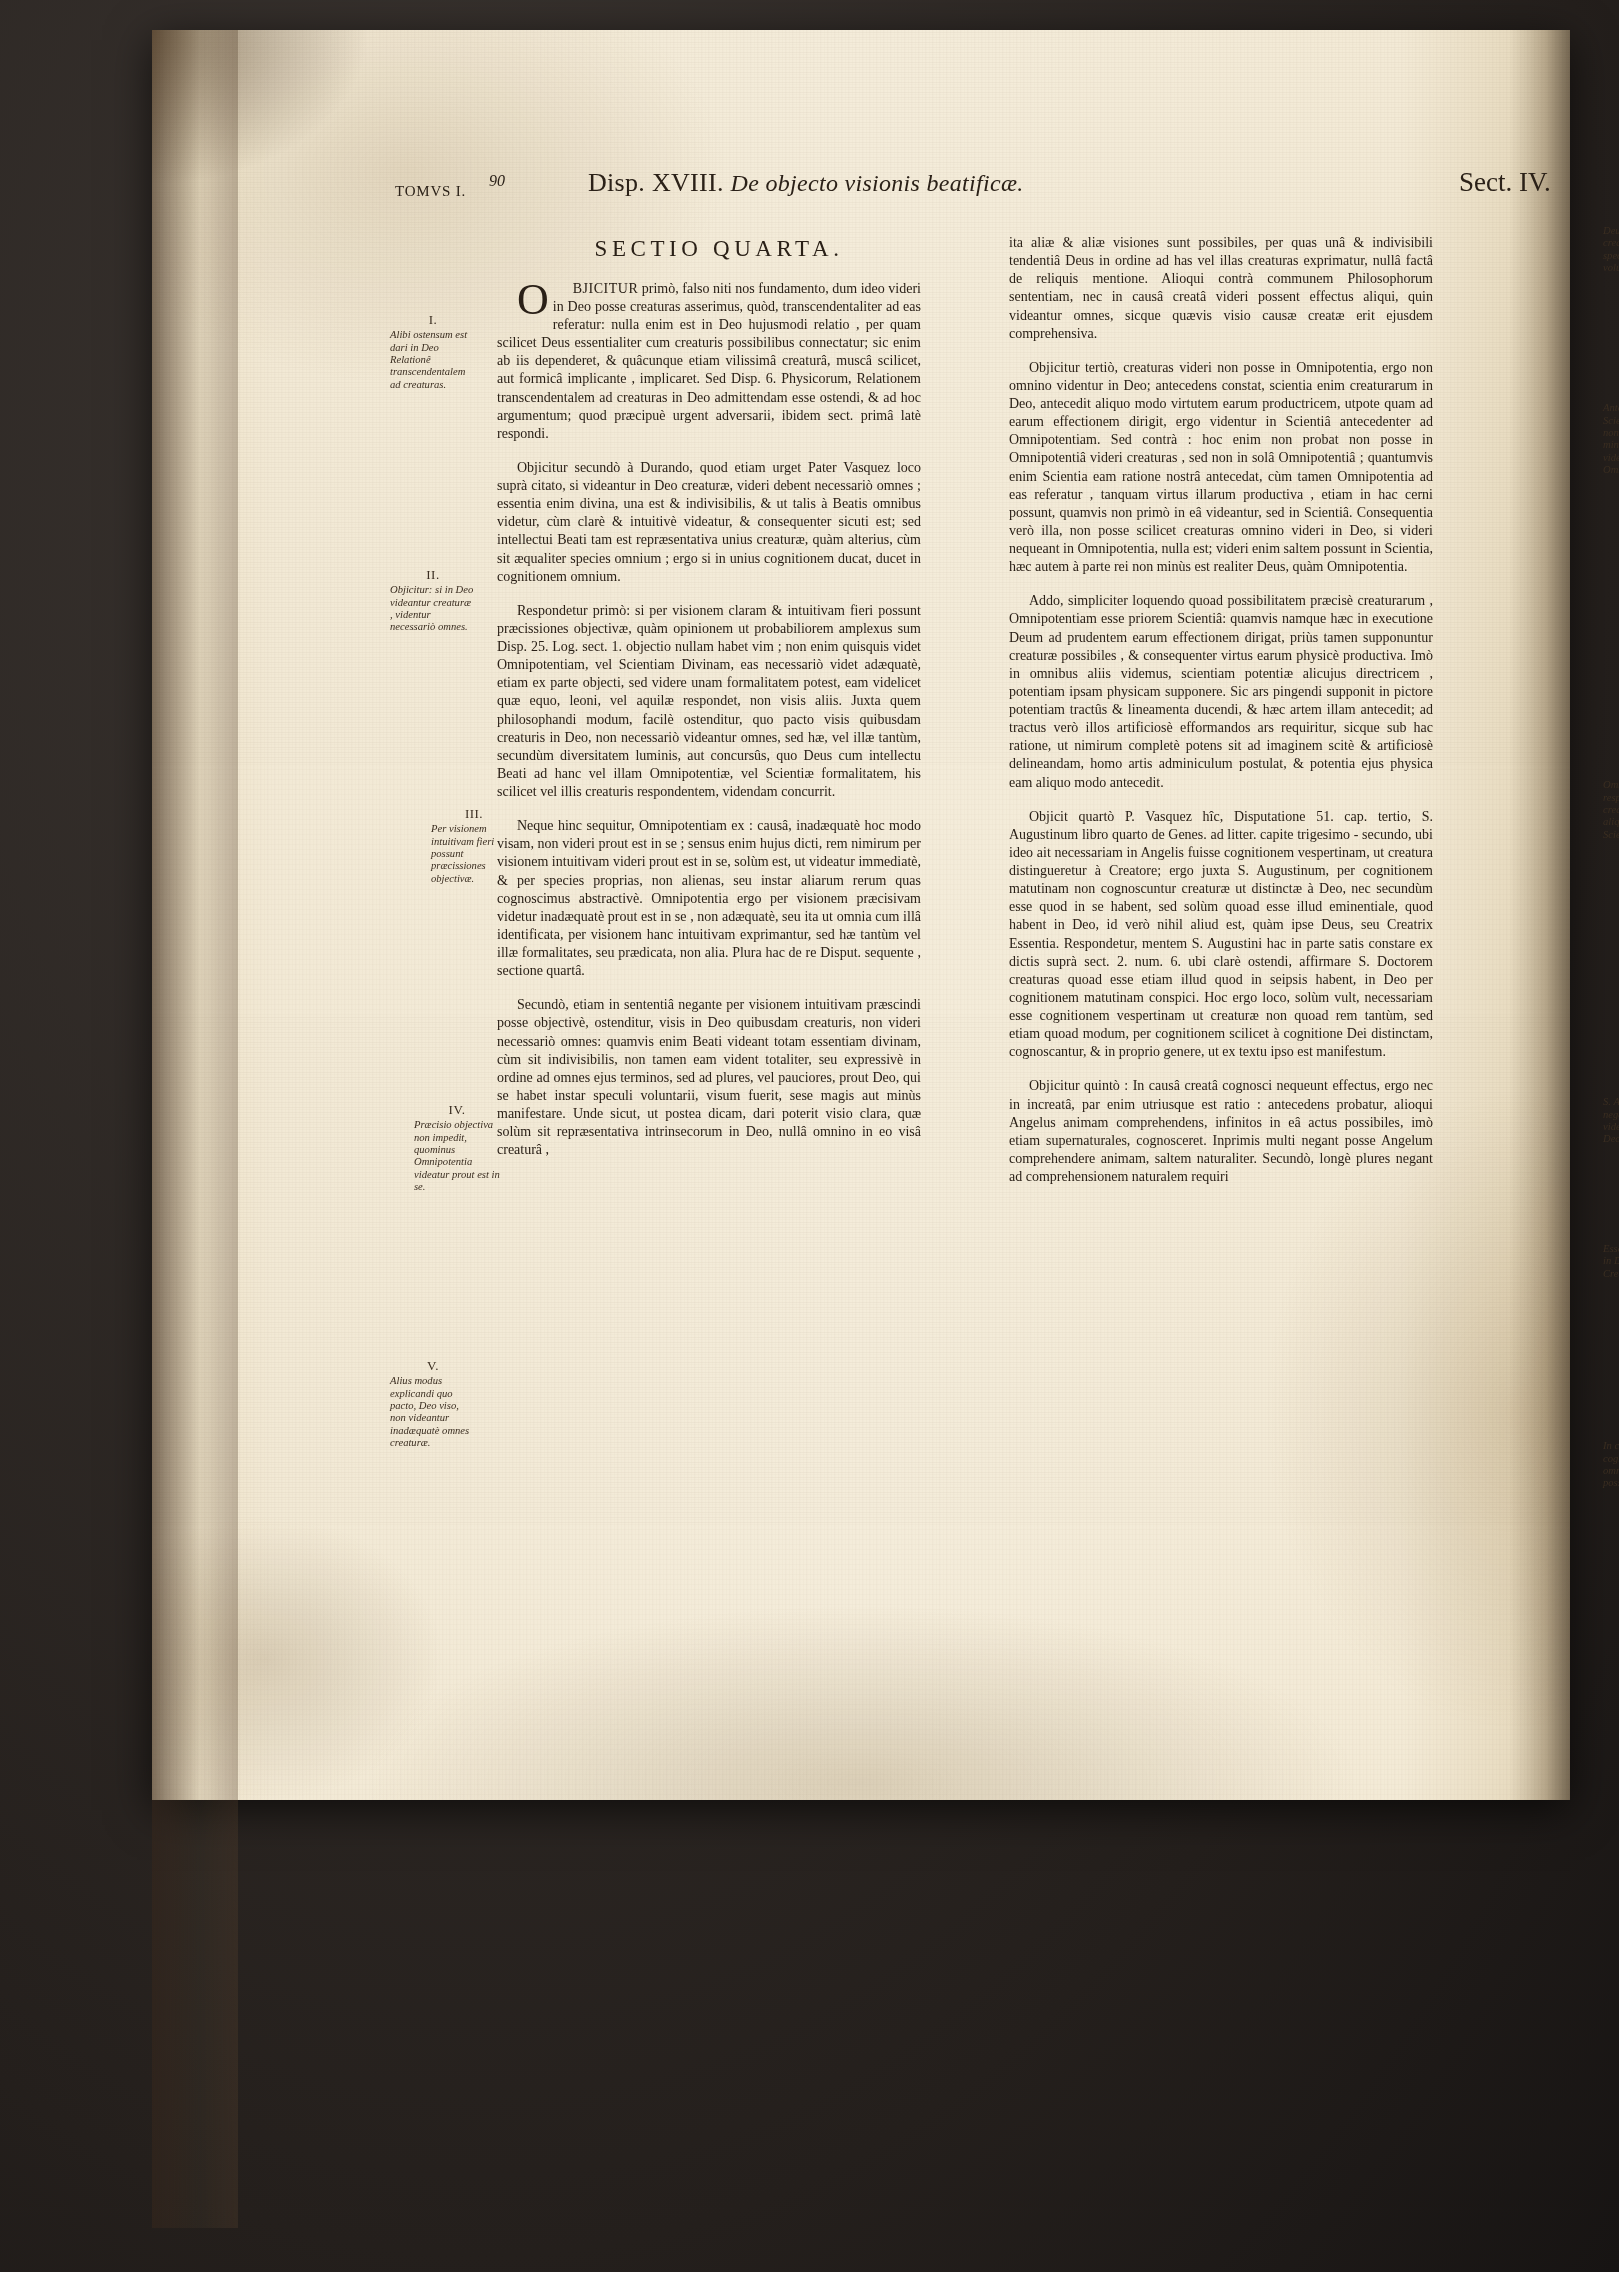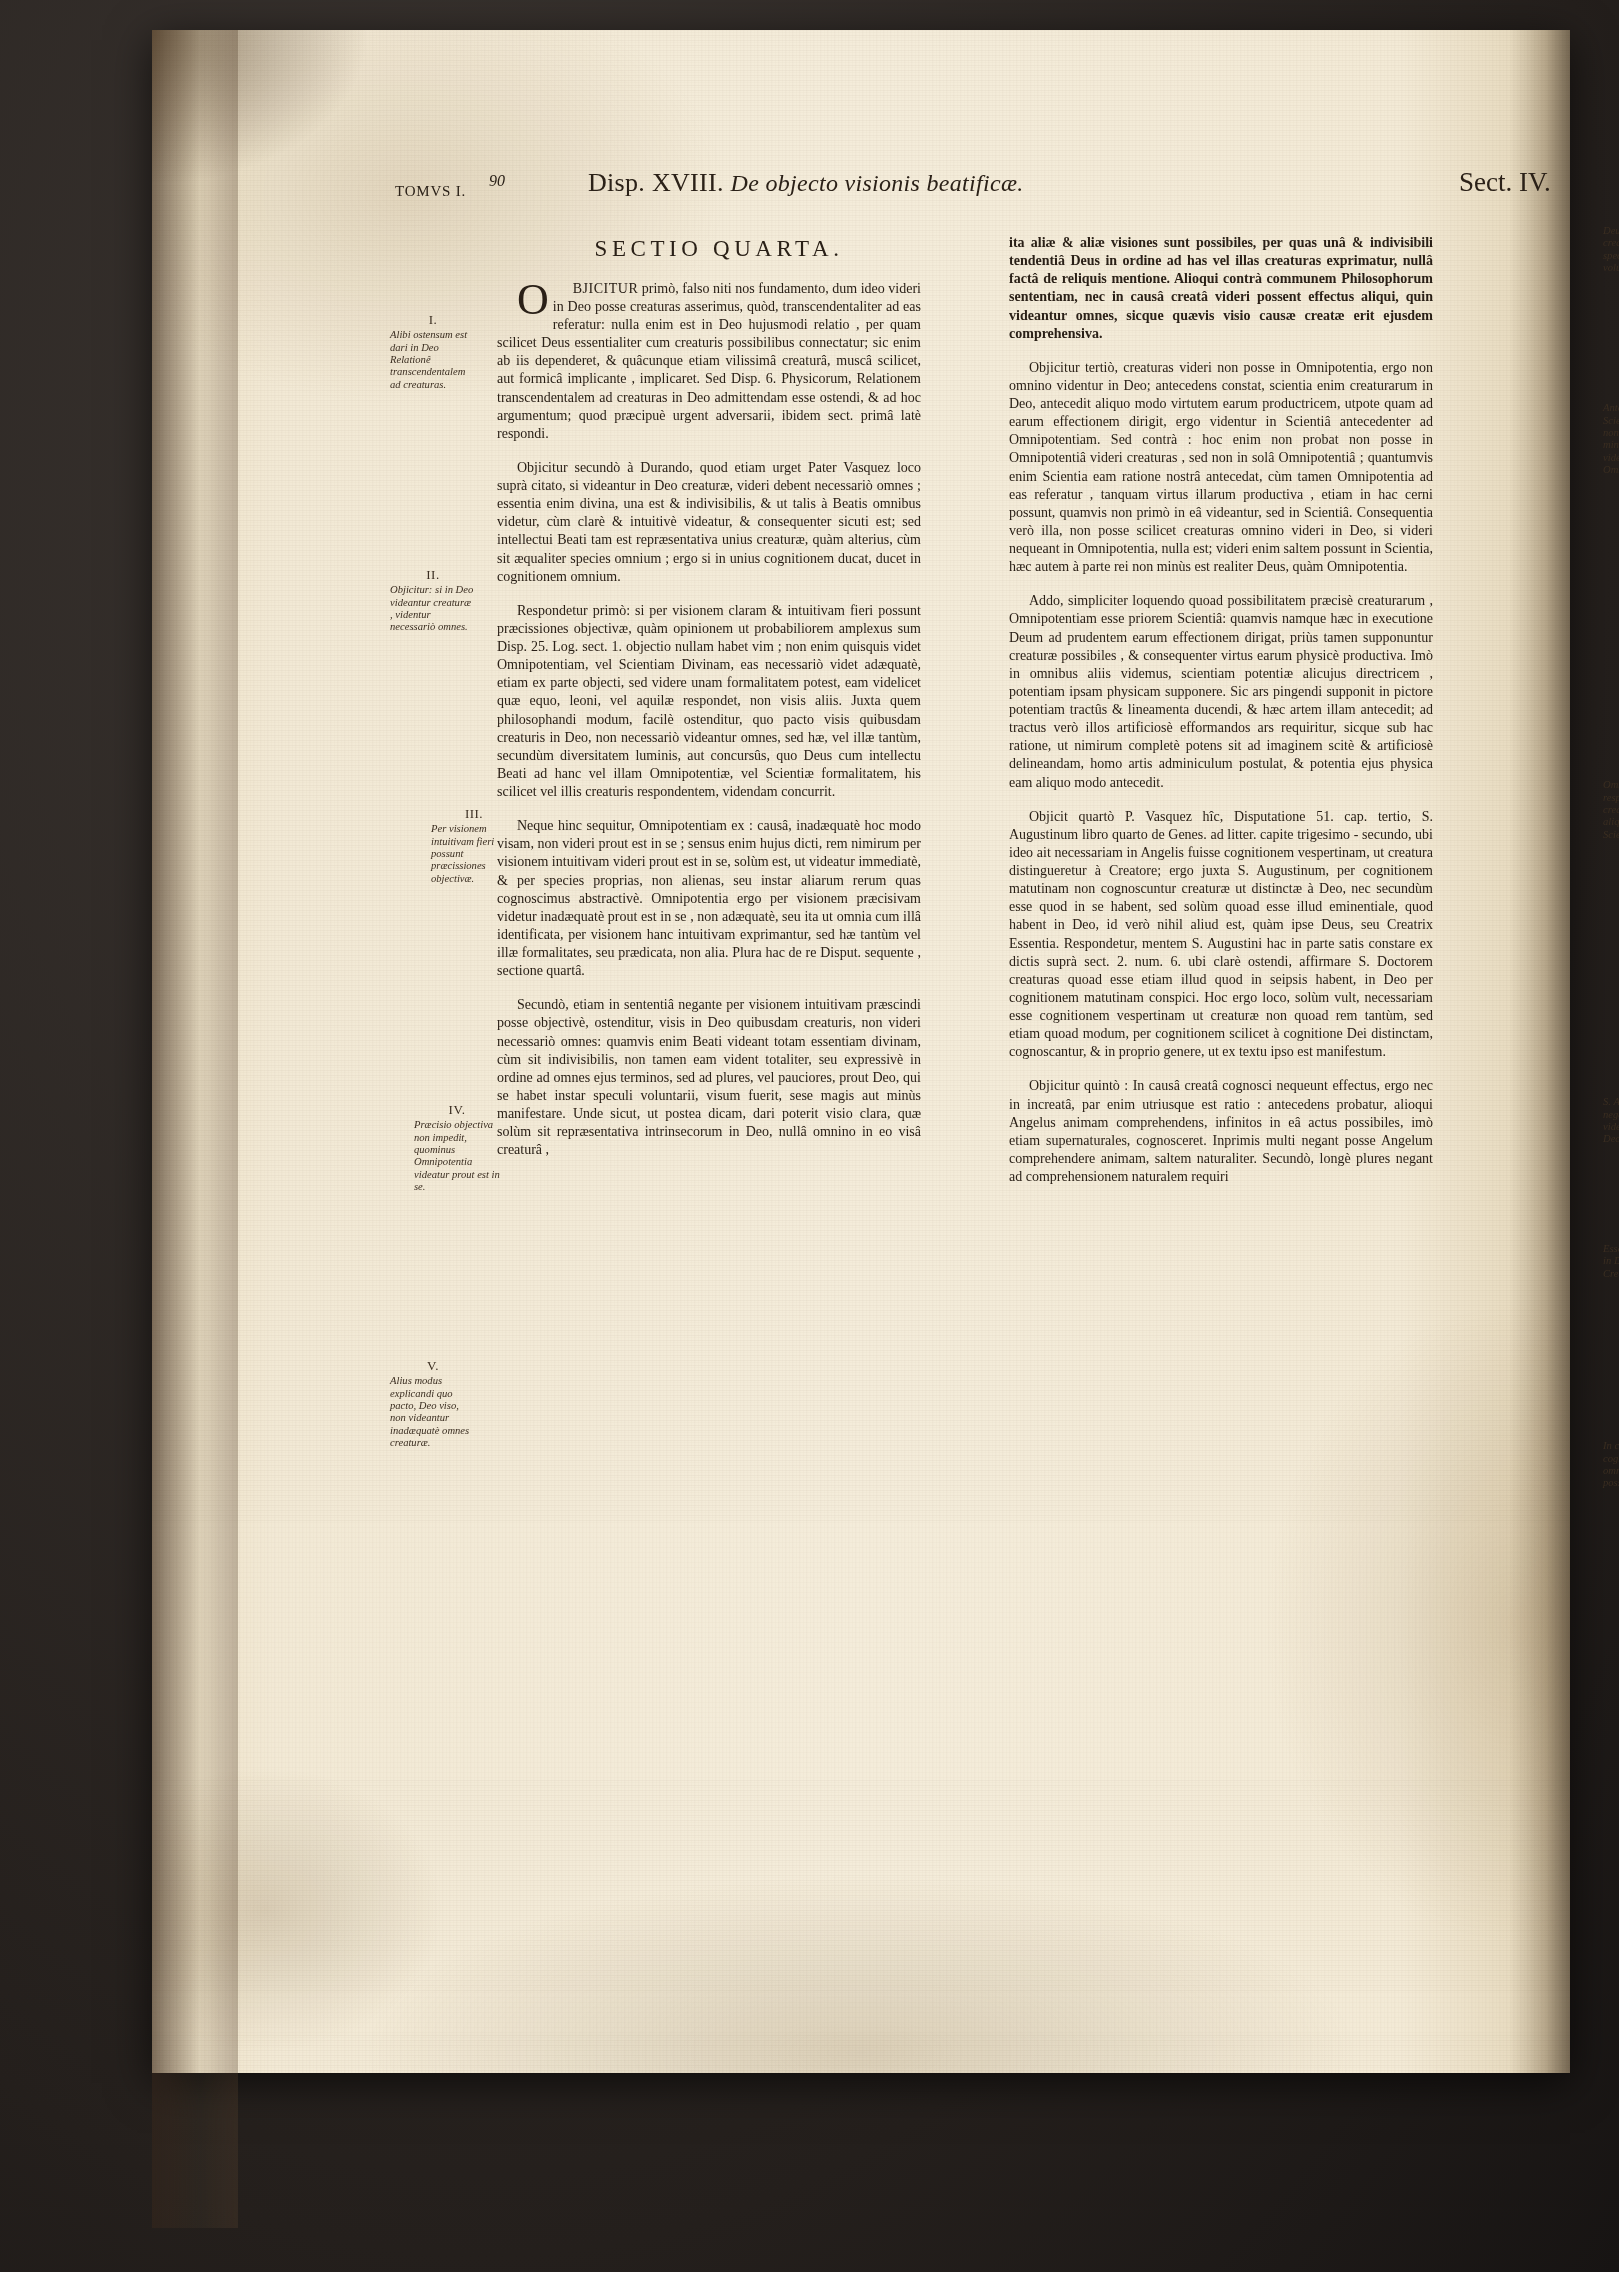--- a/index.html
+++ b/index.html
@@ -21,21 +21,21 @@
     inset: 0;
     background:
       radial-gradient(ellipse at 30% 20%, #3b3531 0%, #241f1c 70%, #171413 100%);
   }
 
   #book {
     position: absolute;
     left: 152px;
     top: 30px;
     width: 1418px;
-    height: 2043px;
+    height: 1770px;
     background:
       linear-gradient(90deg, #c8b79b 0px, #d9cbb0 15px, #efe4cc 56px, #f2e9d5 122px, #f4ecda 50%, #f3ead6 88%, #e6d9bd 97%, #d2c2a3 100%);
     box-shadow: 0 10px 41px rgba(0,0,0,.65);
   }
 
   
   #fore-edge {
     position: absolute;
     left: 152px;
     top: 30px;
@@ -151,21 +151,21 @@
   .col {
     position: absolute;
     width: 456px;
     font-size: 14px;
     line-height: 1.295;
     text-align: justify;
     color: #2a2017;
     hyphens: none;
   }
   .col p { margin: 16px; text-indent: 20px; }
-  .col p.noind { text-indent: 0; font-weight: bold; }
+  .col p.noind { text-indent: 0; }
   .ital { font-style: italic; }
 
   
   #col-left  { left: 91px; top: 0; }
   #col-right { left: 603px; top: 0; }
 
   
   .sec-head {
     text-align: center;
     font-size: 23px;

